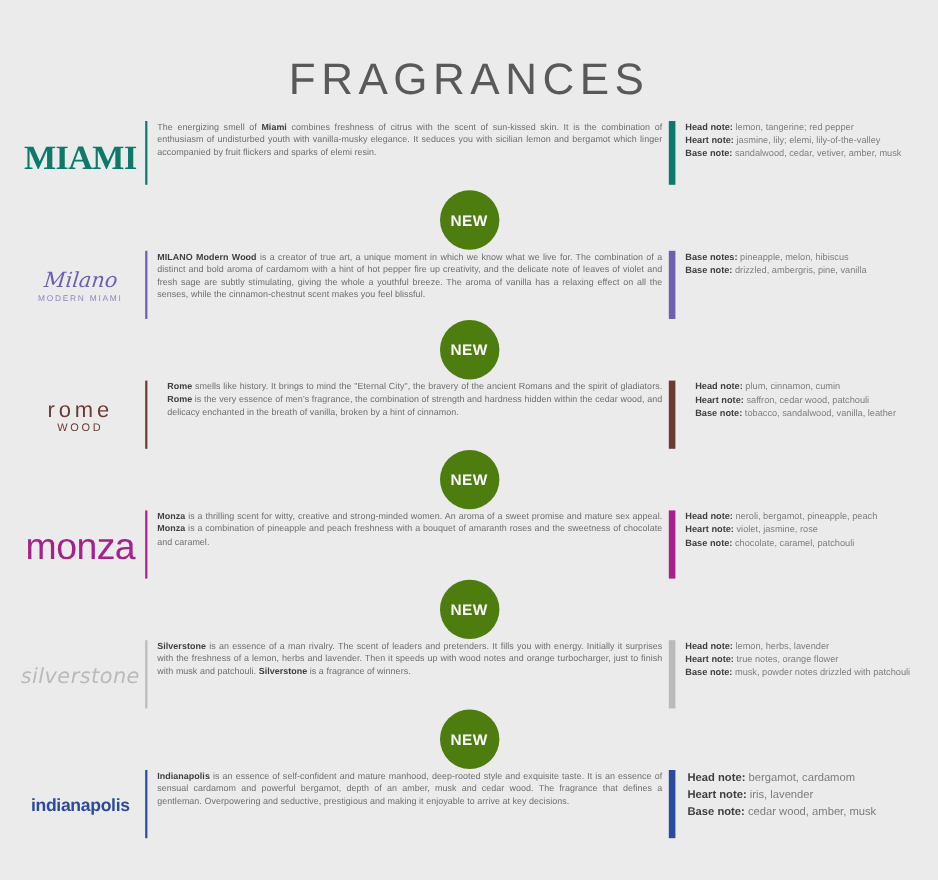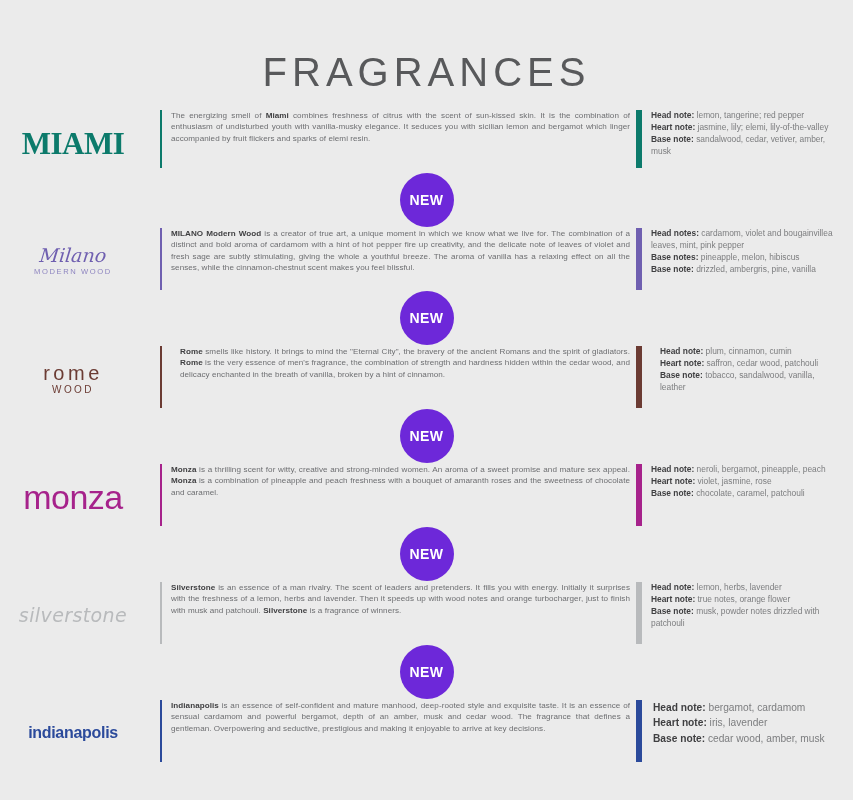--- a/index.html
+++ b/index.html
@@ -52,21 +52,20 @@
     padding-top: 4px;
   }
 
   .desc-cell {
     flex: 0 0 476px;
     width: 476px;
     border-left: 2px solid #888;
     padding-left: 9px;
     padding-right: 6px;
     min-height: 62px;
-    margin-left: 28px;
   }
 
   .notes-cell {
     flex: 1 1 auto;
     border-left: 6px solid #a3a3a3;
     padding-left: 9px;
     min-height: 62px;
   }
 
   .desc-text {
@@ -92,21 +91,21 @@
     justify-content: center;
     height: 56px;
     align-items: center;
     position: relative;
     z-index: 5;
   }
   .new-badge {
     width: 54px;
     height: 54px;
     border-radius: 50%;
-    background: #6d28d9;
+    background: #4d7c0f;
     color: #ffffff;
     display: flex;
     align-items: center;
     justify-content: center;
     font-size: 14px;
     font-weight: bold;
     letter-spacing: 0.4px;
     font-family: "Liberation Sans", sans-serif;
   }
 
@@ -222,28 +221,27 @@
     </div>
 
     <div class="new-badge-wrap">
       <div class="new-badge">NEW</div>
     </div>
 
     <div class="row row-milano">
       <div class="logo-cell">
         <span class="logo-milano">
           <span class="script">Milano</span>
-          <span class="sub">MODERN WOOD</span>
+          <span class="sub">MODERN MIAMI</span>
         </span>
       </div>
       <div class="desc-cell accent-milano">
         <div class="desc-text"><b>MILANO Modern Wood</b> is a creator of true art, a unique moment in which we know what we live for. The combination of a distinct and bold aroma of cardamom with a hint of hot pepper fire up creativity, and the delicate note of leaves of violet and fresh sage are subtly stimulating, giving the whole a youthful breeze. The aroma of vanilla has a relaxing effect on all the senses, while the cinnamon-chestnut scent makes you feel blissful.</div>
       </div>
       <div class="notes-cell accent-milano">
-        <div class="note-line"><b>Head notes:</b><span> cardamom, violet and bougainvillea leaves, mint, pink pepper</span></div>
         <div class="note-line"><b>Base notes:</b><span> pineapple, melon, hibiscus</span></div>
         <div class="note-line"><b>Base note:</b><span> drizzled, ambergris, pine, vanilla</span></div>
       </div>
     </div>
 
     <div class="new-badge-wrap">
       <div class="new-badge">NEW</div>
     </div>
 
     <div class="row row-rome">

